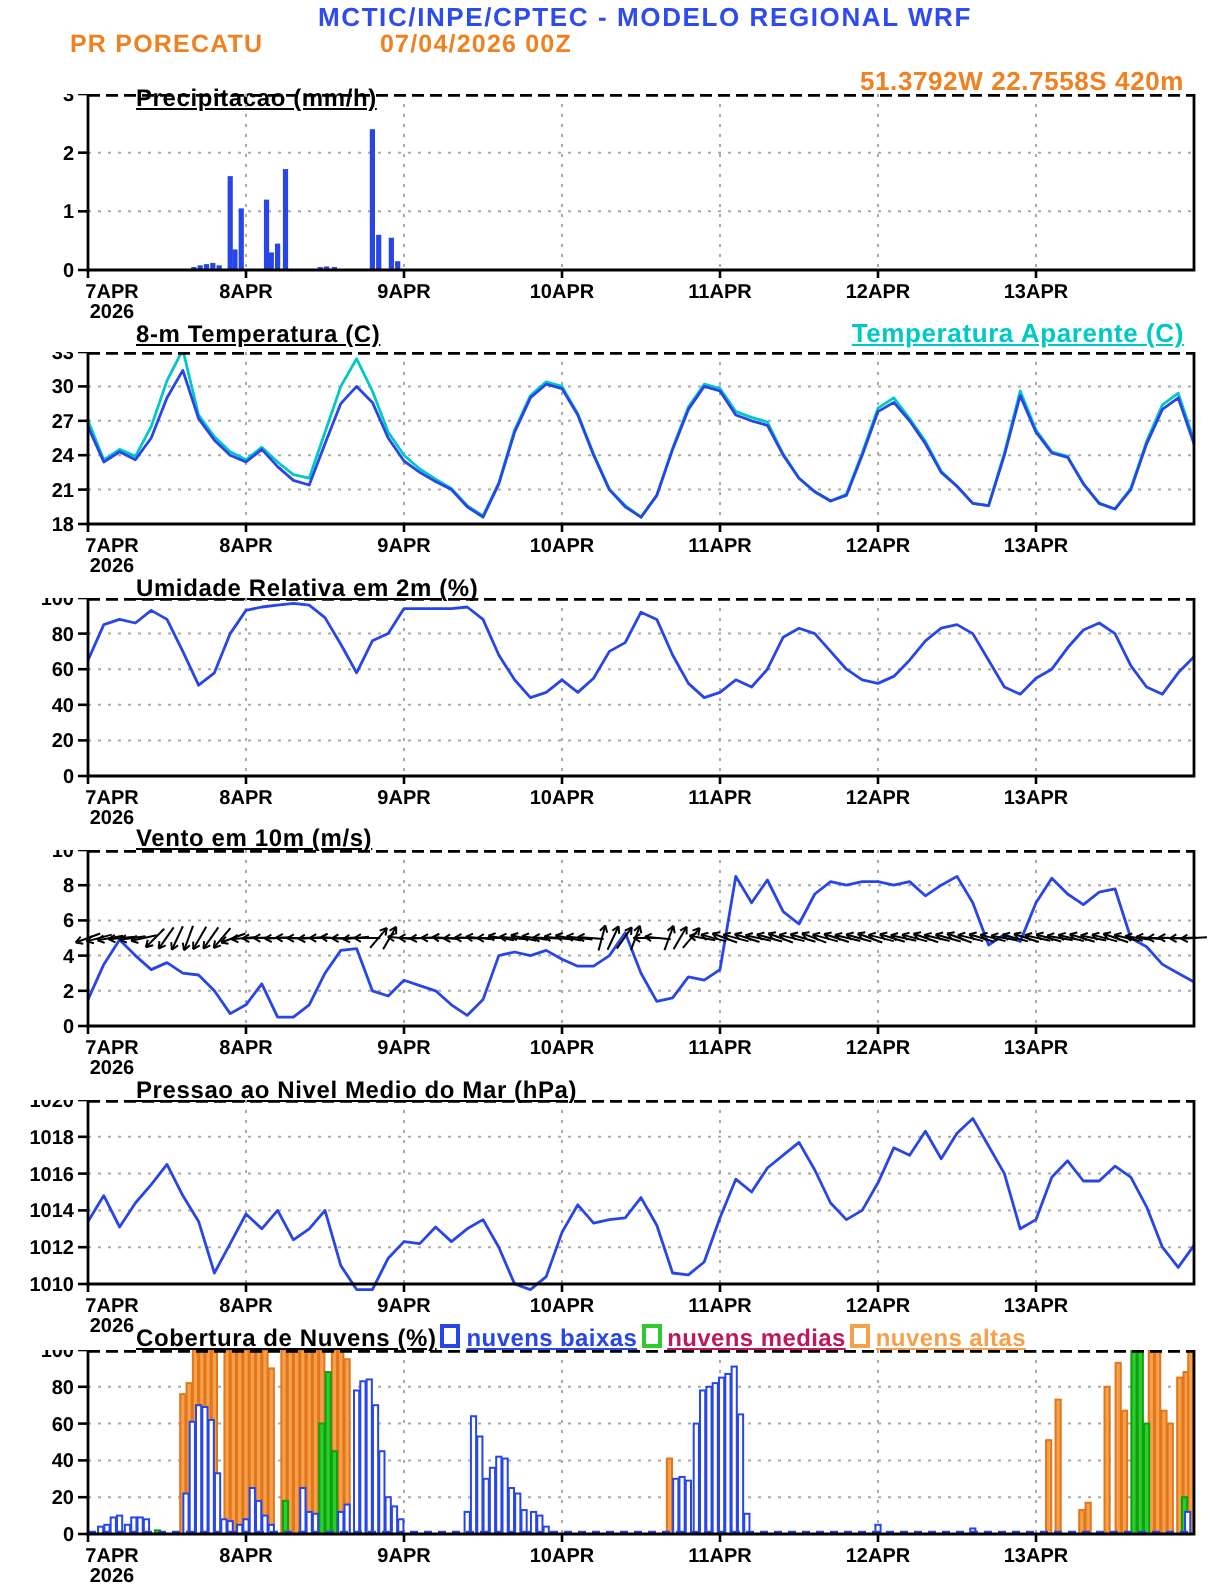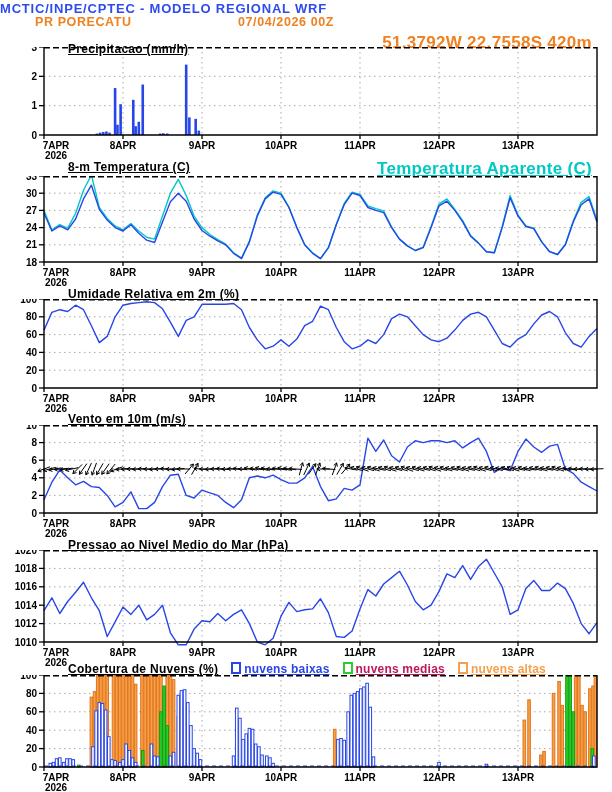--- a/index.html
+++ b/index.html
@@ -1,26 +1,26 @@
 <!DOCTYPE html>
 <html><head>
 <meta charset="utf-8">
 <style>
   html,body{margin:0;padding:0;background:#fff;}
   #app{position:relative;width:612px;height:792px;background:#fff;overflow:hidden;
        font-family:"Liberation Sans",sans-serif;font-weight:bold;color:#000;}
-  .h1{position:absolute;top:1px;left:0;width:486px;text-align:left;
+  .h1{position:absolute;top:1px;left:0;width:486px;text-align:right;
       font-size:13px;letter-spacing:0.8px;white-space:pre;}
   .h2{position:absolute;top:15px;font-size:12.5px;letter-spacing:0.6px;white-space:pre;}
-  .station{left:35px;} .rundt{left:190px;margin-left:48px;}
+  .station{left:35px;} .rundt{left:190px;}
   .ptitle{position:absolute;left:68px;font-size:12px;letter-spacing:0.3px;
           text-decoration:underline;white-space:pre;}
-  .plabel{position:absolute;right:20px;font-size:17px;letter-spacing:0.3px;white-space:pre;}
+  .plabel{position:absolute;right:20px;font-size:13px;letter-spacing:0.3px;white-space:pre;}
   .underline{text-decoration:underline;}
-  .legendrow{position:absolute;left:68px;display:flex;align-items:center;gap:13px;
+  .legendrow{position:absolute;left:68px;display:flex;align-items:center;gap:2px;
              font-size:12px;letter-spacing:0.2px;}
   .legenditem{display:flex;align-items:flex-start;gap:3px;}
   .sw{width:6px;height:8px;border:2px solid #000;background:#fff;display:inline-block;}
   .lglabel{text-decoration:underline;white-space:pre;}
   svg{position:absolute;left:0;}
   svg text{font-family:"Liberation Sans",sans-serif;font-weight:bold;fill:#000;}
 </style>
 </head>
 <body>
 

